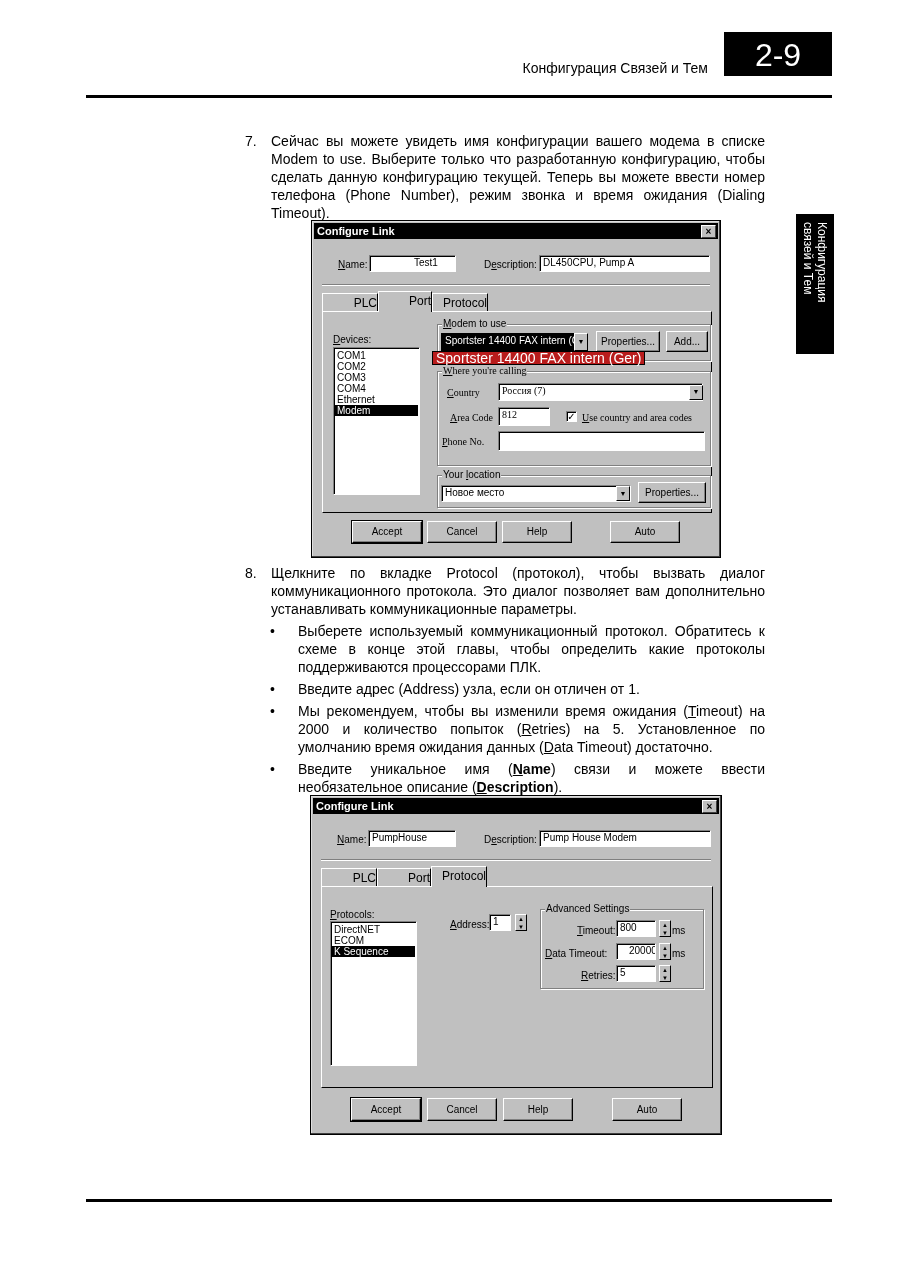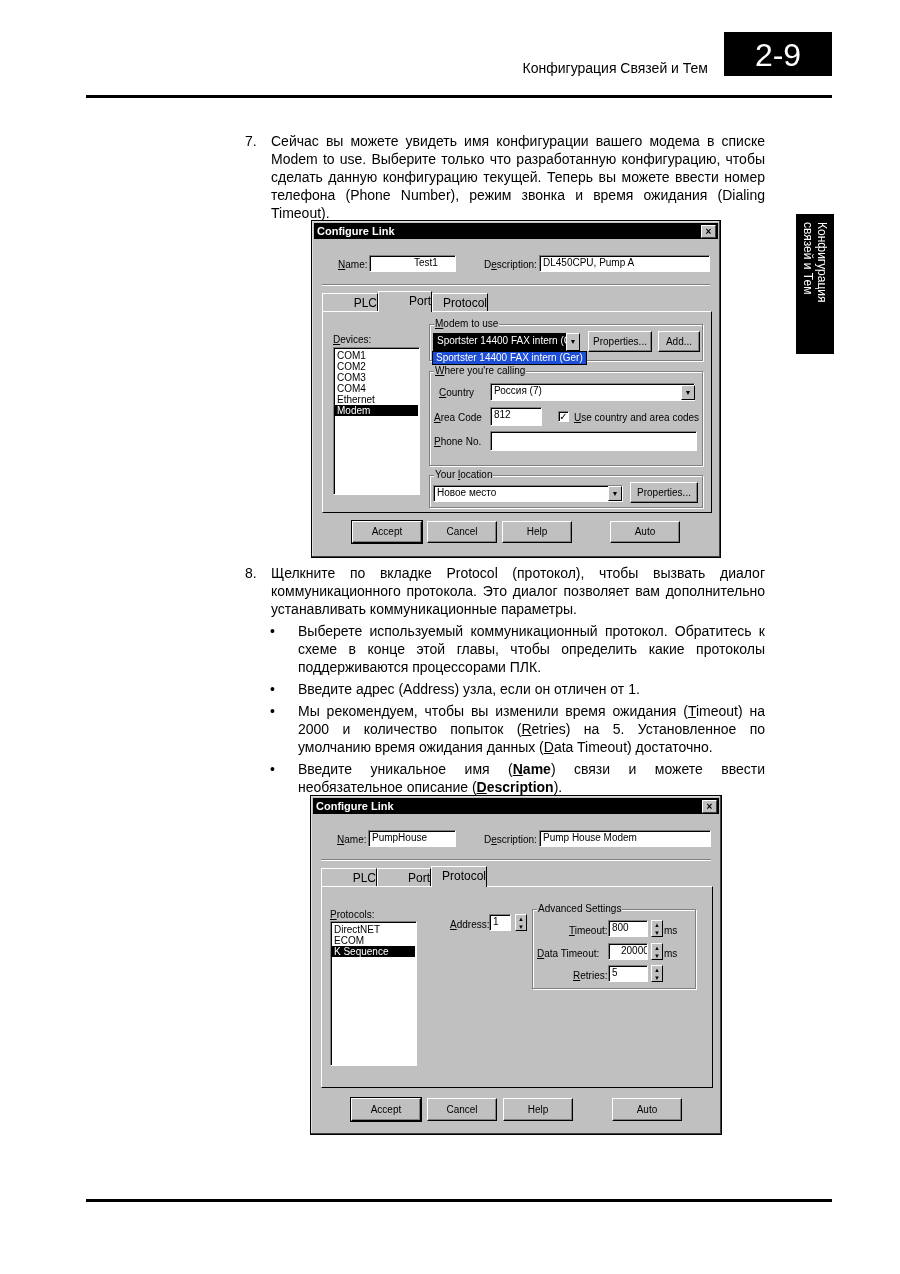--- a/index.html
+++ b/index.html
@@ -25,28 +25,28 @@
   .abs { position:absolute; }
   .lbl { position:absolute; font-size:10px; white-space:nowrap; }
   .field { position:absolute; background:#fff; border:1px solid #808080; border-right-color:#fff; border-bottom-color:#fff; box-shadow: inset 1px 1px 0 #000; font-size:10px; line-height:14px; padding-left:3px; box-sizing:border-box; white-space:nowrap; overflow:hidden; }
   .sep { position:absolute; height:0; border-top:1px solid #808080; border-bottom:1px solid #fff; }
   .tab { position:absolute; top:0; height:18px; border:1px solid #fff; border-bottom:none; border-right-color:#000; font-size:12px; text-align:right; line-height:18px; background:#c0c0c0; box-sizing:border-box; }
   .tab.active { height:21px; top:-2px; z-index:2; }
   .panel { position:absolute; border:1px solid #fff; border-right-color:#000; border-bottom-color:#000; box-sizing:border-box; }
   .list { position:absolute; background:#fff; border:1px solid #808080; border-right-color:#fff; border-bottom-color:#fff; box-shadow: inset 1px 1px 0 #000; box-sizing:border-box; padding:2px 1px; font-size:10px; line-height:11px; }
   .list div { padding-left:2px; height:11px; }
   .list .sel { background:#000; color:#fff; }
-  .group { position:absolute; border:1px solid #808080; box-shadow: 1px 1px 0 #fff, inset 1px 1px 0 #fff; box-sizing:border-box; }
+  .group { position:absolute; border:1px solid #808080; box-shadow: 1px 1px 0 #fff, inset 1px 1px 0 #fff; box-sizing:border-box;margin-left:8px; }
   .group .glabel { position:absolute; left:4px; top:-7px; background:#c0c0c0; padding:0 1px; font-size:10px; }
   .btn { position:absolute; background:#c0c0c0; border:1px solid #fff; border-right-color:#000; border-bottom-color:#000; box-shadow: inset -1px -1px 0 #808080; font-size:10px; text-align:center; box-sizing:border-box; }
   .btn.def { outline:1px solid #000; }
   .ddbtn { position:absolute; width:14px; background:#c0c0c0; border:1px solid #fff; border-right-color:#000; border-bottom-color:#000; box-sizing:border-box; font-size:7px; text-align:center; }
   .spin { position:absolute; width:12px; background:#c0c0c0; border:1px solid #fff; border-right-color:#000; border-bottom-color:#000; box-sizing:border-box; font-size:6px; line-height:8px; text-align:center; }
   .chk { position:absolute; width:11px; height:11px; background:#fff; border:1px solid #808080; border-right-color:#fff; border-bottom-color:#fff; box-shadow: inset 1px 1px 0 #000; font-size:10px; line-height:10px; text-align:center; box-sizing:border-box; }
-  .popup { position:absolute; background:#1d4ed8; color:#fff; font-size:10px; line-height:12px; padding:0 3px; border:1px solid #000; white-space:nowrap; }
+  .popup { position:absolute; background:#b91c1c; color:#fff; font-size:14px; line-height:12px; padding:0 3px; border:1px solid #000; white-space:nowrap; }
 </style>
 </head>
 <body>
 
 <div class="hdr-title">Конфигурация Связей и Тем</div>
 <div class="hdr-num">2-9</div>
 <div class="hdr-rule"></div>
 
 <div class="side-tab">
   <div class="inner">
@@ -89,26 +89,26 @@
 
       <div class="group" style="left:106px; top:12px; width:274px; height:37px;">
         <span class="glabel"><span class="u">M</span>odem to use</span>
         <div class="field" style="left:3px; top:8px; width:134px; height:18px; background:#000; color:#fff; box-shadow:none; border-color:#000;">Sportster 14400 FAX intern (G</div>
         <div class="ddbtn" style="left:136px; top:8px; height:18px; line-height:16px;">▼</div>
         <div class="btn" style="left:158px; top:6px; width:64px; height:21px; line-height:19px;">Properties...</div>
         <div class="btn" style="left:228px; top:6px; width:42px; height:21px; line-height:19px;">Add...</div>
       </div>
       <div class="popup" style="left:109px; top:39px;">Sportster 14400 FAX intern (Ger)</div>
 
-      <div class="group" style="left:106px; top:59px; width:274px; height:95px;">
+      <div class="group" style="left:106px; top:59px; width:274px; height:95px;font-family:Liberation Serif, serif;">
         <span class="glabel"><span class="u">W</span>here you're calling</span>
         <div class="lbl" style="left:9px; top:15px;text-align:center;"><span class="u">C</span>ountry</div>
         <div class="field" style="left:60px; top:11px; width:205px; height:18px;">Россия (7)</div>
         <div class="ddbtn" style="left:251px; top:13px; height:15px; line-height:13px;">▼</div>
-        <div class="lbl" style="left:4px; top:40px;"><span class="u">A</span>rea Code</div>
+        <div class="lbl" style="left:12px; top:40px;"><span class="u">A</span>rea Code</div>
         <div class="field" style="left:60px; top:35px; width:52px; height:19px;">812</div>
         <div class="chk" style="left:128px; top:39px;">✓</div>
         <div class="lbl" style="left:144px; top:40px;"><span class="u">U</span>se country and area codes</div>
         <div class="lbl" style="left:4px; top:64px;"><span class="u">P</span>hone No.</div>
         <div class="field" style="left:60px; top:59px; width:207px; height:20px;"></div>
       </div>
 
       <div class="group" style="left:106px; top:163px; width:274px; height:33px;padding-left:39px;">
         <span class="glabel">Your <span class="u">l</span>ocation</span>
         <div class="field" style="left:3px; top:9px; width:190px; height:17px;">Новое место</div>

